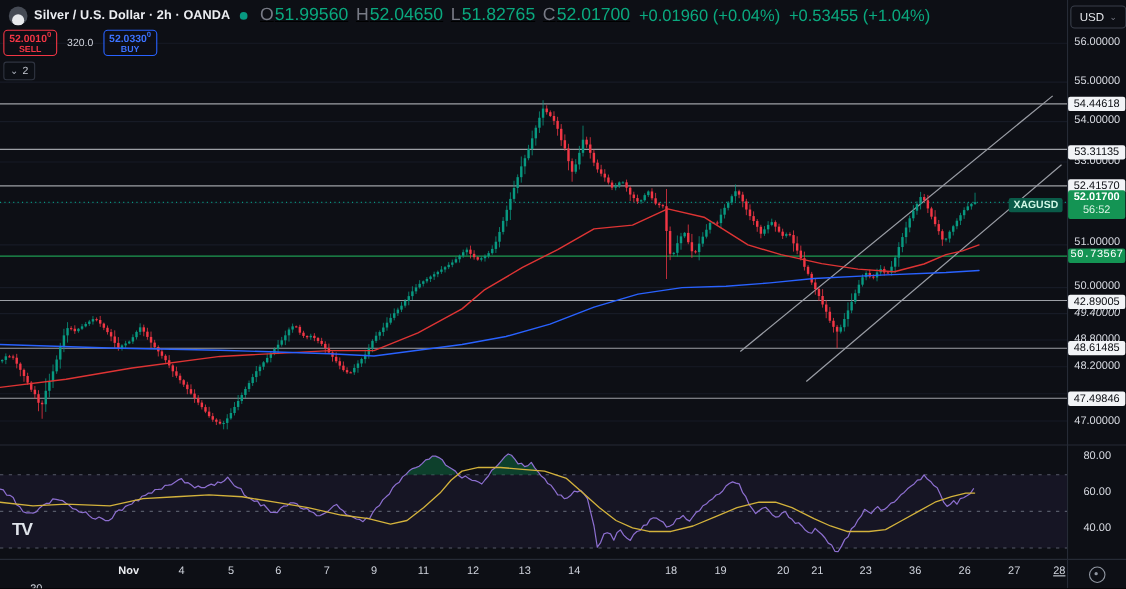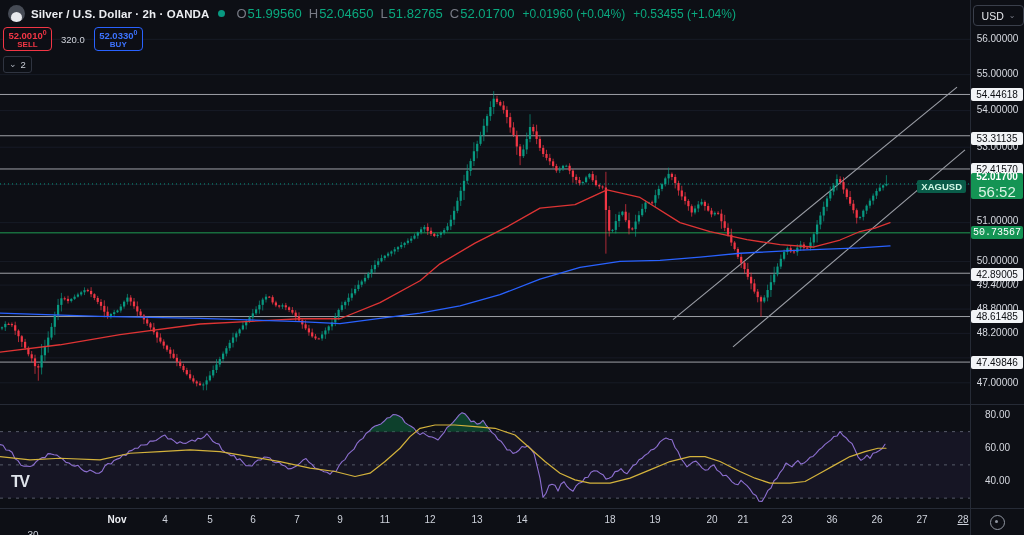--- a/index.html
+++ b/index.html
@@ -5,24 +5,24 @@
   html,body{margin:0;padding:0;background:#000;}
   #app{position:relative;width:1024px;height:535px;background:#0d0f15;overflow:hidden;
        font-family:"Liberation Sans",sans-serif;-webkit-font-smoothing:antialiased;}
   svg#plot{position:absolute;left:0;top:0;}
   
   .symbol-row{position:absolute;left:8px;top:5px;display:flex;align-items:center;gap:6px;z-index:30;}
   .logo{width:17px;height:17px;border-radius:50%;background:#464b55;position:relative;overflow:hidden;flex:0 0 auto;}
   .logo::after{content:"";position:absolute;left:3px;top:7px;width:11px;height:11px;border-radius:50%;background:#e8eaed;}
   .sym-title{color:#eceef2;font-size:11.5px;font-weight:700;letter-spacing:.1px;}
   .mkt-dot{width:7px;height:7px;border-radius:50%;background:#089981;margin-left:3px;}
-  .ohlc{display:flex;align-items:center;gap:7px;margin-left:5px;font-size:13px;}
+  .ohlc{display:flex;align-items:center;gap:7px;margin-left:5px;font-size:16px;text-decoration:underline;}
   .ohlc .k{color:#787b86;}
   .ohlc .v{color:#0aa97f;margin-left:1px;}
-  .chg{color:#0aa97f;font-size:12px;margin-left:2px;}
+  .chg{color:#0aa97f;font-size:15px;margin-left:2px;}
   
   .order-row{position:absolute;left:3px;top:27px;display:flex;align-items:center;gap:9px;z-index:30;}
   .obtn{width:47px;height:22px;border-radius:4px;background:rgba(13,15,21,.75);text-align:center;
         display:flex;flex-direction:column;justify-content:center;line-height:1.05;cursor:pointer;}
   .obtn .p{font-size:9.5px;font-weight:700;}
   .obtn .p sup{font-size:7px;}
   .obtn .l{font-size:8px;font-weight:700;}
   .sell{border:1px solid #f23645;color:#f23645;}
   .buy{border:1px solid #2962ff;color:#3d73ff;}
   .spread{color:#d1d4dc;font-size:9.5px;}
@@ -33,21 +33,21 @@
   
   .usd-button{position:absolute;left:973px;top:5px;width:49px;height:19px;border:1px solid #3a3f4b;border-radius:4px;
         color:#e6e8ec;font-size:10.5px;display:flex;align-items:center;justify-content:center;gap:5px;z-index:30;background:#0d0f15;}
   .usd-button .chev{font-size:8px;color:#787b86;}
   .pal{position:absolute;left:971px;width:53px;text-align:center;font-size:10px;color:#d6d9e0;z-index:10;}
   .badge-white{position:absolute;left:971px;width:52px;height:13px;background:#f2f4f7;color:#0c0e13;font-size:10px;
         border-radius:2px;display:flex;align-items:center;justify-content:center;z-index:15;}
   .badge-green{position:absolute;left:971px;width:52px;background:#149454;color:#fff;border-radius:2px;z-index:20;
         display:flex;flex-direction:column;align-items:center;justify-content:center;}
   #current-badge{height:26px;font-size:10px;font-weight:700;line-height:1.2;}
-  #current-badge .cd{font-size:15px;font-weight:400;color:#d9f3e4;}
+  #current-badge .cd{font-size:10px;font-weight:400;color:#d9f3e4;}
   #line-badge{height:13px;font-size:10px;font-weight:400;}
   .xagusd{position:absolute;right:58px;top:180px;height:13px;padding:0 4px;background:#0a5c49;color:#d2f8e7;
         font-weight:700;font-size:9.5px;border-radius:2px;display:flex;align-items:center;z-index:20;}
   
   .tl{position:absolute;top:514px;transform:translateX(-50%);font-size:10px;color:#cfd3dc;z-index:10;}
   .tl.bold{font-weight:700;color:#eceef2;}
   
   .tv-mark{position:absolute;left:11px;top:473px;font-size:16px;font-weight:700;color:#dfe3ea;
         letter-spacing:-1.5px;z-index:25;}
   .tz-icon{position:absolute;left:990px;top:515px;width:13px;height:13px;border:1.4px solid #9096a1;border-radius:50%;z-index:25;}

